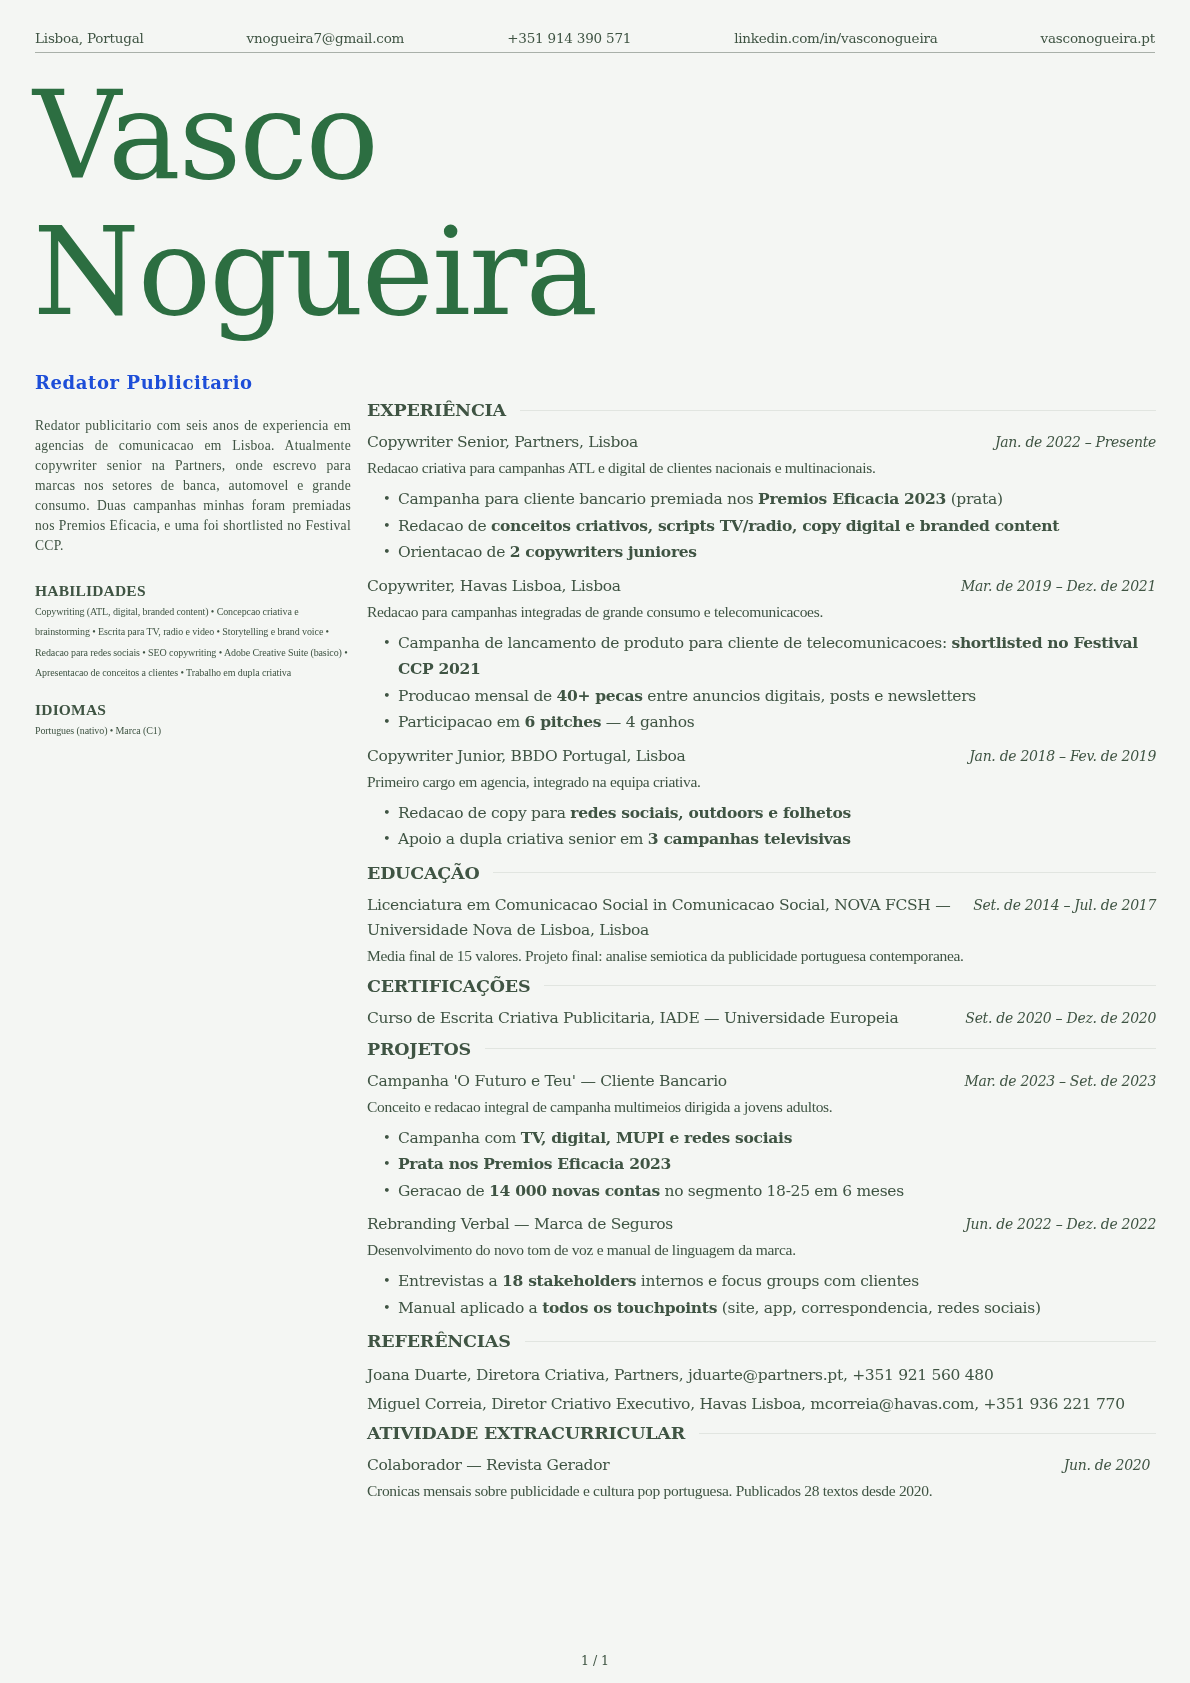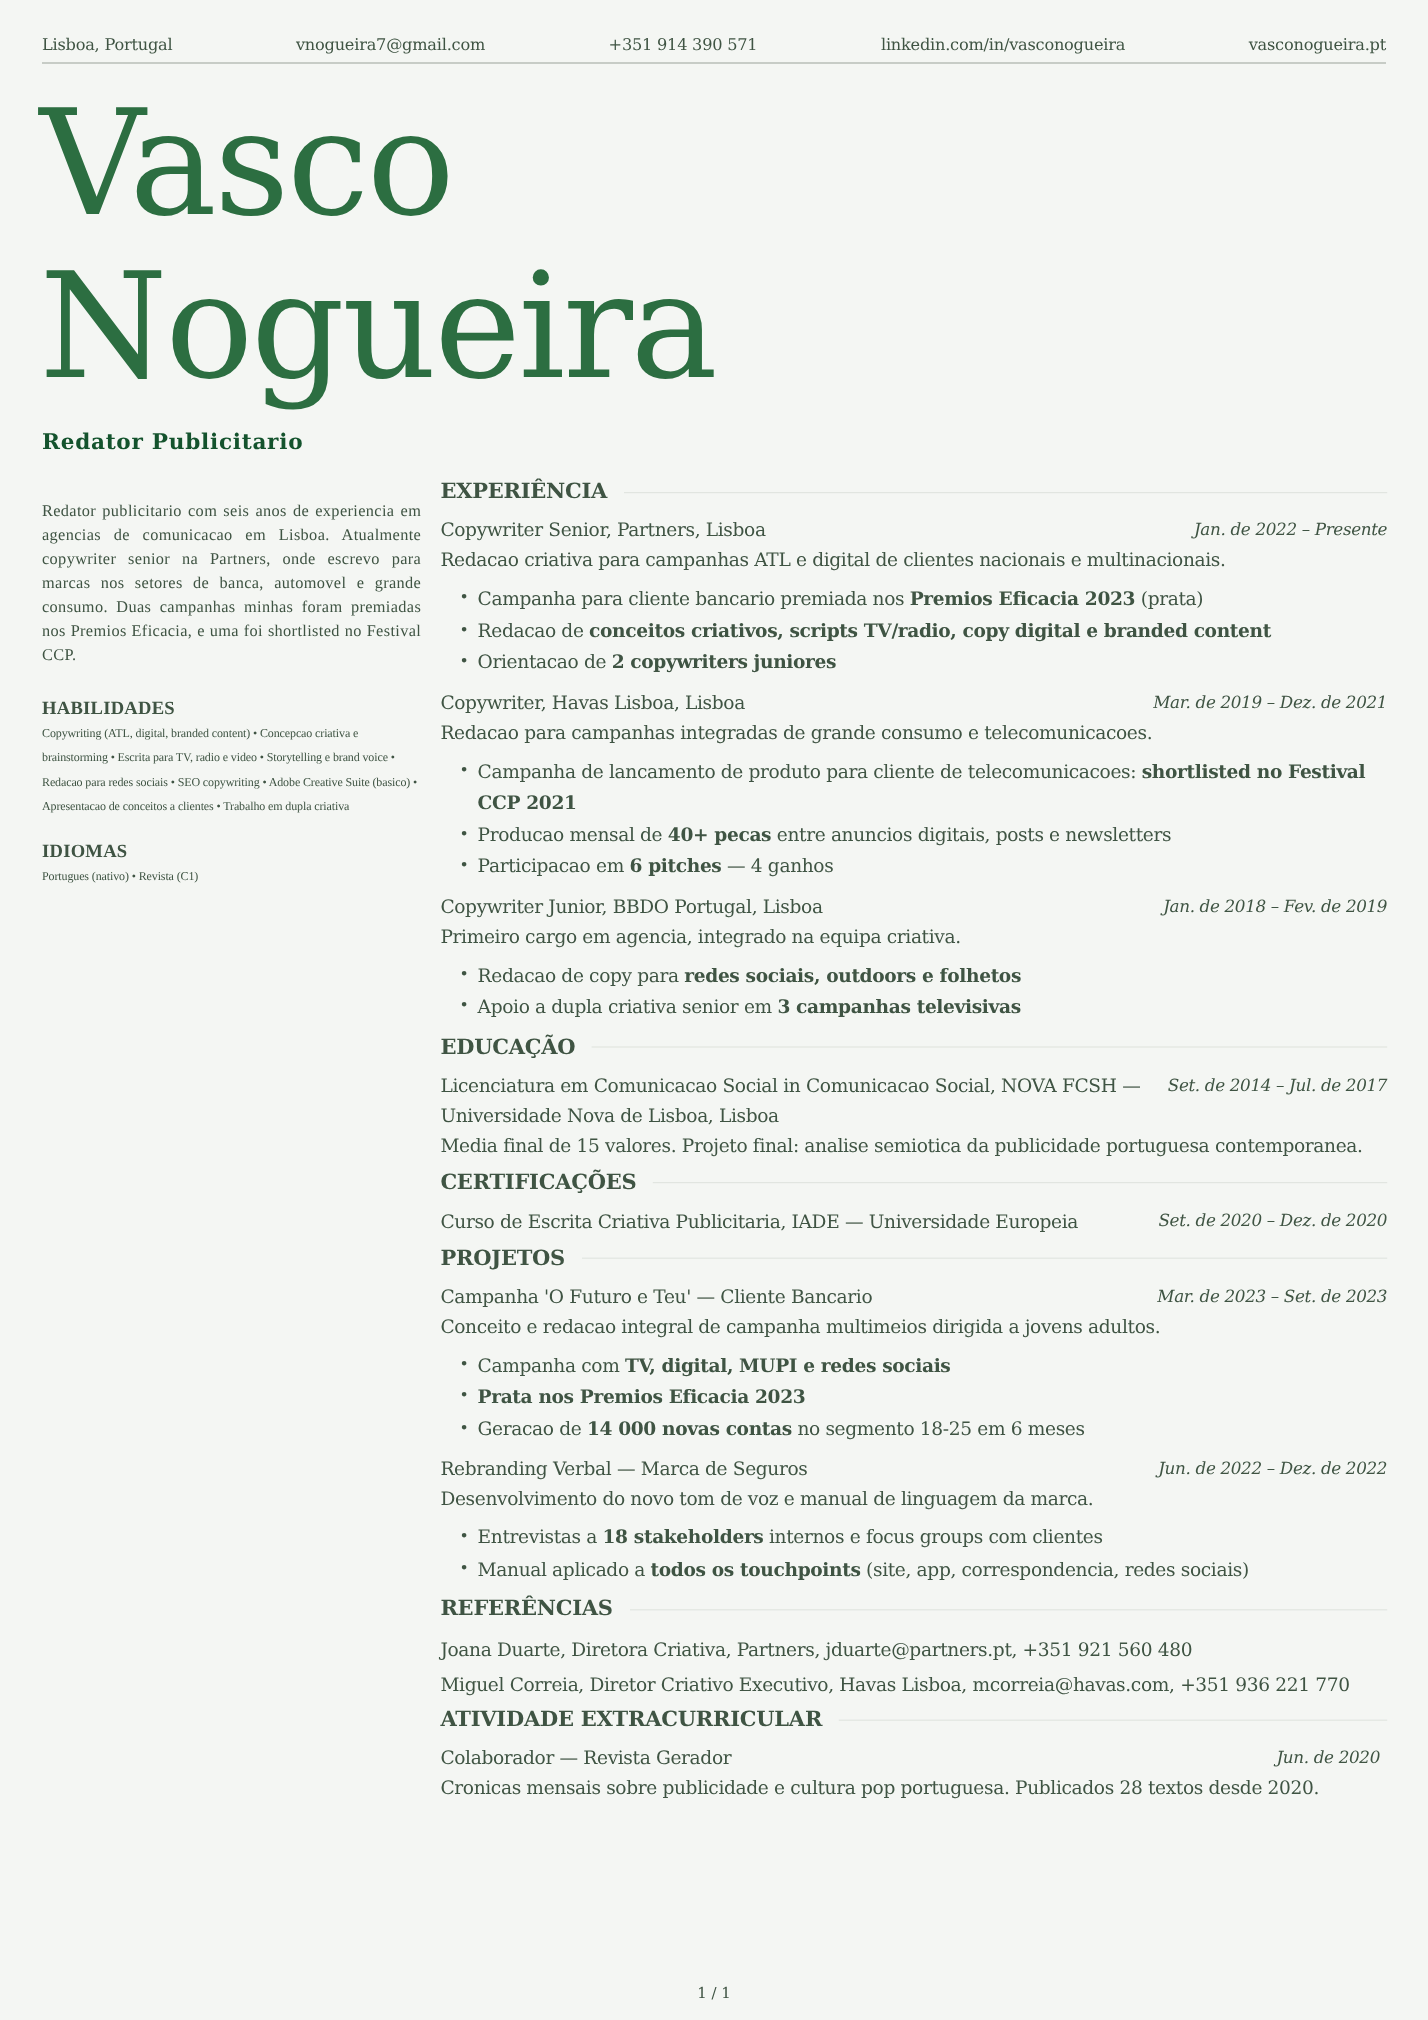--- a/index.html
+++ b/index.html
@@ -12,40 +12,40 @@
     display:flex; justify-content:space-between; align-items:center;
     font-size:13.5px; color:#3f5443; border-bottom:1.5px solid #a9b0a9;
     padding-bottom:2px; letter-spacing:-0.2px;
   }
   .name {
     position:absolute; left:33px; top:68px; margin:0;
     font-family:"DejaVu Serif", serif; font-weight:normal; color:#2c6e41;
     font-size:122px; line-height:136px; letter-spacing:-2px;
   }
   .title {
-    position:absolute; left:35px; top:358px; margin:0;
-    font-weight:bold; font-size:18px; letter-spacing:0.6px; color:#14532d;
+    position:absolute; left:35px; top:372px; margin:0;
+    font-weight:bold; font-size:18px; letter-spacing:0.6px; color:#1d4ed8;
   }
   .left-col { position:absolute; left:35px; top:416px; width:316px;font-family:Liberation Serif, serif; }
   .summary {
     font-size:13.6px; line-height:20px; text-align:justify; letter-spacing:0.3px;
     margin:0 0 26px 0;
   }
   .side-h { font-weight:bold; font-size:15.5px; margin:0 0 2px 0; letter-spacing:0.2px; }
   .side-text { font-size:10px; line-height:20.3px; margin:0 0 18px 0; letter-spacing:-0.1px; }
   .main-col { position:absolute; left:367px; top:398px; width:789px; }
   .sec-h {
     display:flex; align-items:center; font-weight:bold; font-size:17.5px;
     letter-spacing:-0.2px; margin:0 0 8px 0; height:24px;
   }
   .sec-h .rule { flex:1; height:1px; background:#e1e5e0; margin-left:14px; }
   .entry-head { display:flex; justify-content:space-between; align-items:flex-start;
     font-size:15.5px; line-height:25px; letter-spacing:-0.3px; }
   .entry-head .date { font-style:italic; font-size:14px; white-space:nowrap; margin-left:20px; letter-spacing:-0.3px;}
-  .entry-desc { font-size:15.5px; line-height:25px; margin:0 0 6px 0; letter-spacing:-0.3px; }
+  .entry-desc { font-size:15.5px; line-height:25px; margin:0 0 6px 0; letter-spacing:-0.3px;font-family:Liberation Serif, serif; }
   ul.bullets { margin:0 0 8px 0; padding:0 0 0 31px; list-style:none; }
   ul.bullets li { position:relative; font-size:15.5px; line-height:26.5px; letter-spacing:-0.3px; }
   ul.bullets li::before { content:"•"; position:absolute; left:-15px; font-size:13px; }
   b { font-weight:bold; }
   .line { font-size:15.5px; line-height:29px; letter-spacing:-0.3px; }
   .footer { position:absolute; left:0; right:0; top:1653px; text-align:center; font-size:12.5px; }
 </style>
 </head>
 <body>
 
@@ -59,21 +59,21 @@
 
 <h1 class="name"><span>Vasco</span><br><span>Nogueira</span></h1>
 
 <h2 class="title">Redator Publicitario</h2>
 
 <div class="left-col">
   <p class="summary">Redator publicitario com seis anos de experiencia em agencias de comunicacao em Lisboa. Atualmente copywriter senior na Partners, onde escrevo para marcas nos setores de banca, automovel e grande consumo. Duas campanhas minhas foram premiadas nos Premios Eficacia, e uma foi shortlisted no Festival CCP.</p>
   <h3 class="side-h">HABILIDADES</h3>
   <p class="side-text">Copywriting (ATL, digital, branded content) • Concepcao criativa e brainstorming • Escrita para TV, radio e video • Storytelling e brand voice • Redacao para redes sociais • SEO copywriting • Adobe Creative Suite (basico) • Apresentacao de conceitos a clientes • Trabalho em dupla criativa</p>
   <h3 class="side-h">IDIOMAS</h3>
-  <p class="side-text">Portugues (nativo) • Revista (C1)</p>
+  <p class="side-text">Portugues (nativo) • Marca (C1)</p>
 </div>
 
 <div class="main-col">
 
   <div class="sec-h">
       <span>EXPERIÊNCIA</span>
       <span class="rule"></span>
     </div>
 
   <div>

